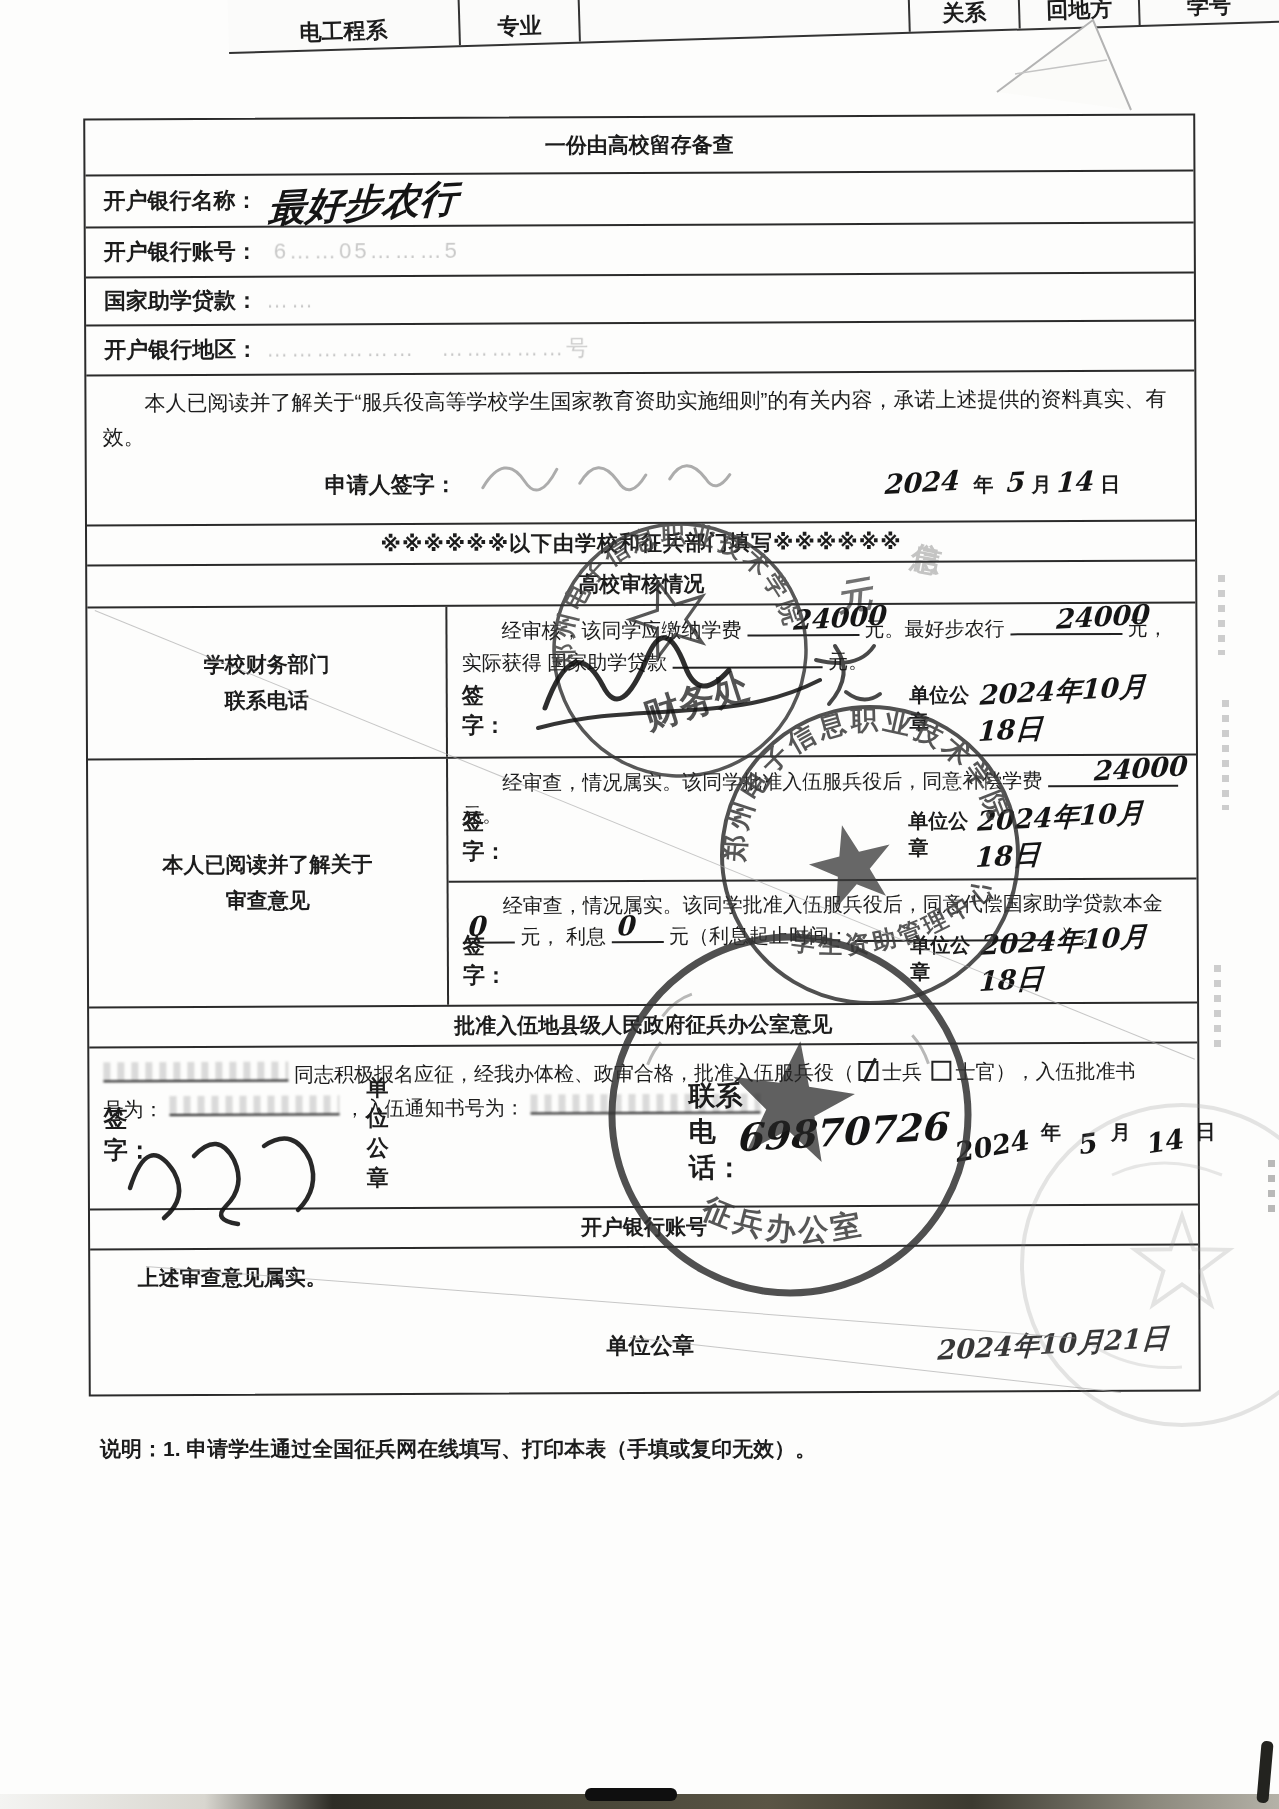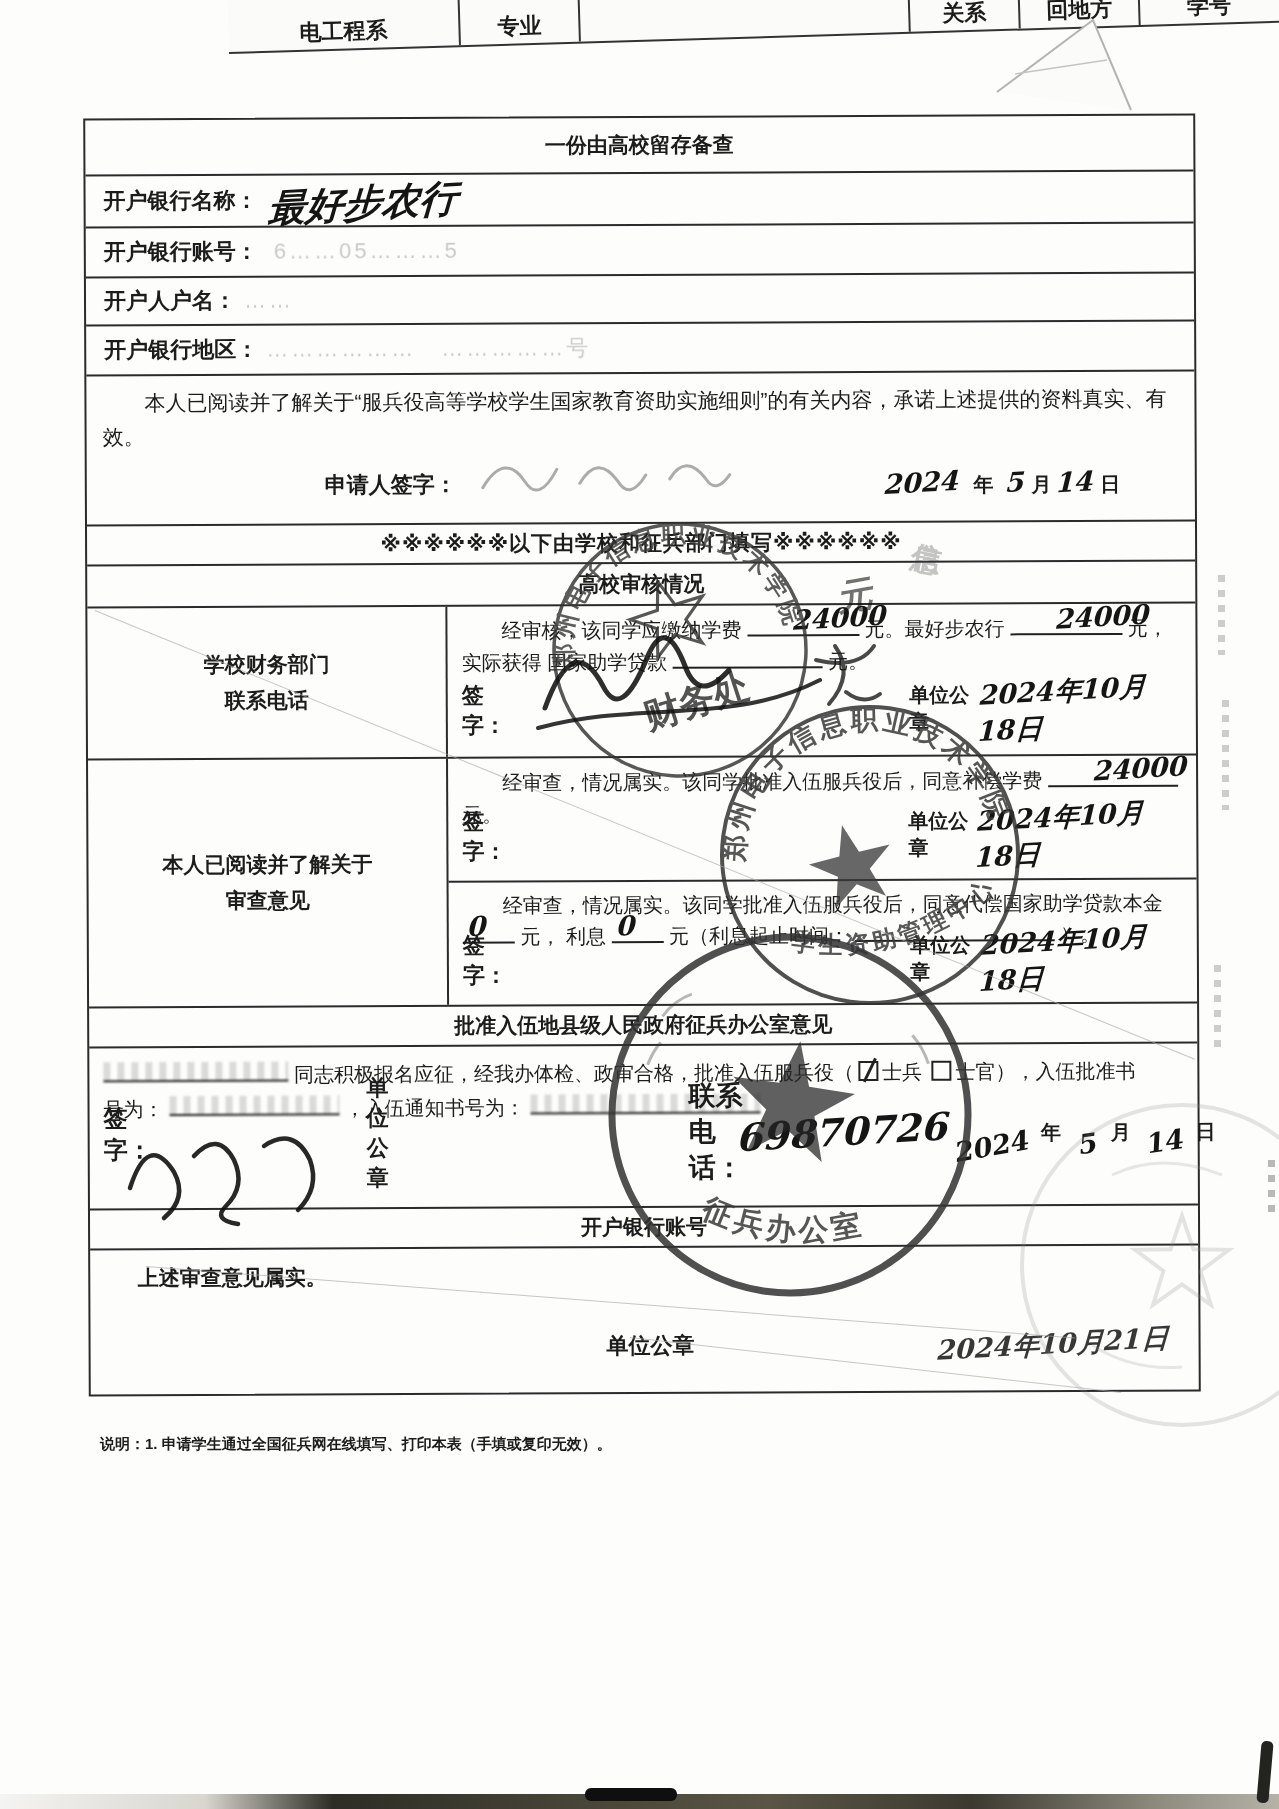--- a/index.html
+++ b/index.html
@@ -39,21 +39,21 @@
   .blank{position:relative;display:inline-block;border-bottom:2px solid #222;height:18px;vertical-align:baseline;}
   .blank .hw{position:absolute;left:6px;bottom:-6px;white-space:nowrap;}
   .smudge{background:repeating-linear-gradient(90deg,rgba(60,60,60,.18) 0 7px,transparent 7px 14px);filter:blur(1px);}
   .sign-line{display:flex;align-items:center;}
   .seal-label{font-weight:bold;}
   .cb{position:relative;display:inline-block;width:16px;height:16px;border:2px solid #222;
       vertical-align:-2px;margin:0 4px;}
   .cb.checked::after{content:"";position:absolute;left:8px;top:-6px;width:2.5px;height:26px;
       background:#222;transform:rotate(26deg);}
   .unit{font-size:20px;}
-  .notes{position:absolute;left:100px;top:1430px;font-size:15px;font-weight:bold;line-height:1.8;}
+  .notes{position:absolute;left:100px;top:1430px;font-size:21px;font-weight:bold;line-height:1.8;}
   .notes .n2{margin-left:86px;}
   
   .stamp{position:absolute;}
   .stamp-ring{fill:none;stroke:#333;}
   .stamp-ring-text{fill:#3a3a3a;font-weight:bold;letter-spacing:4px;}
   .stamp-center-text{fill:#2e2e2e;font-weight:bold;}
   .sig path{fill:none;stroke-linecap:round;}
   .decl{padding:10px 16px 0 16px;line-height:1.6;text-indent:2em;font-size:21px;}
 </style>
 </head>
@@ -97,21 +97,21 @@
       <span class="field-label">开户银行名称：</span>
       <span class="hw hw-big" style="margin-left:10px;margin-top:6px;">最好步农行</span>
     </div>
 
     <div class="row field-row" style="height:50px;">
       <span class="field-label">开户银行账号：</span>
       <span class="faintval" style="margin-left:16px;">6……05………5</span>
     </div>
 
     <div class="row field-row" style="height:48px;">
-      <span class="field-label">开户人户名：</span>
+      <span class="field-label">国家助学贷款：</span>
       <span class="faintval" style="margin-left:8px;">……</span>
     </div>
 
     <div class="row field-row" style="height:50px;">
       <span class="field-label">开户银行地区：</span>
       <span class="faintval" style="margin-left:8px;">………………　……………号</span>
     </div>
 
     <div class="row" style="height:150px;">
       <div class="decl">本人已阅读并了解关于“服兵役高等学校学生国家教育资助实施细则”的有关内容，承诺上述提供的资料真实、有效。</div>

